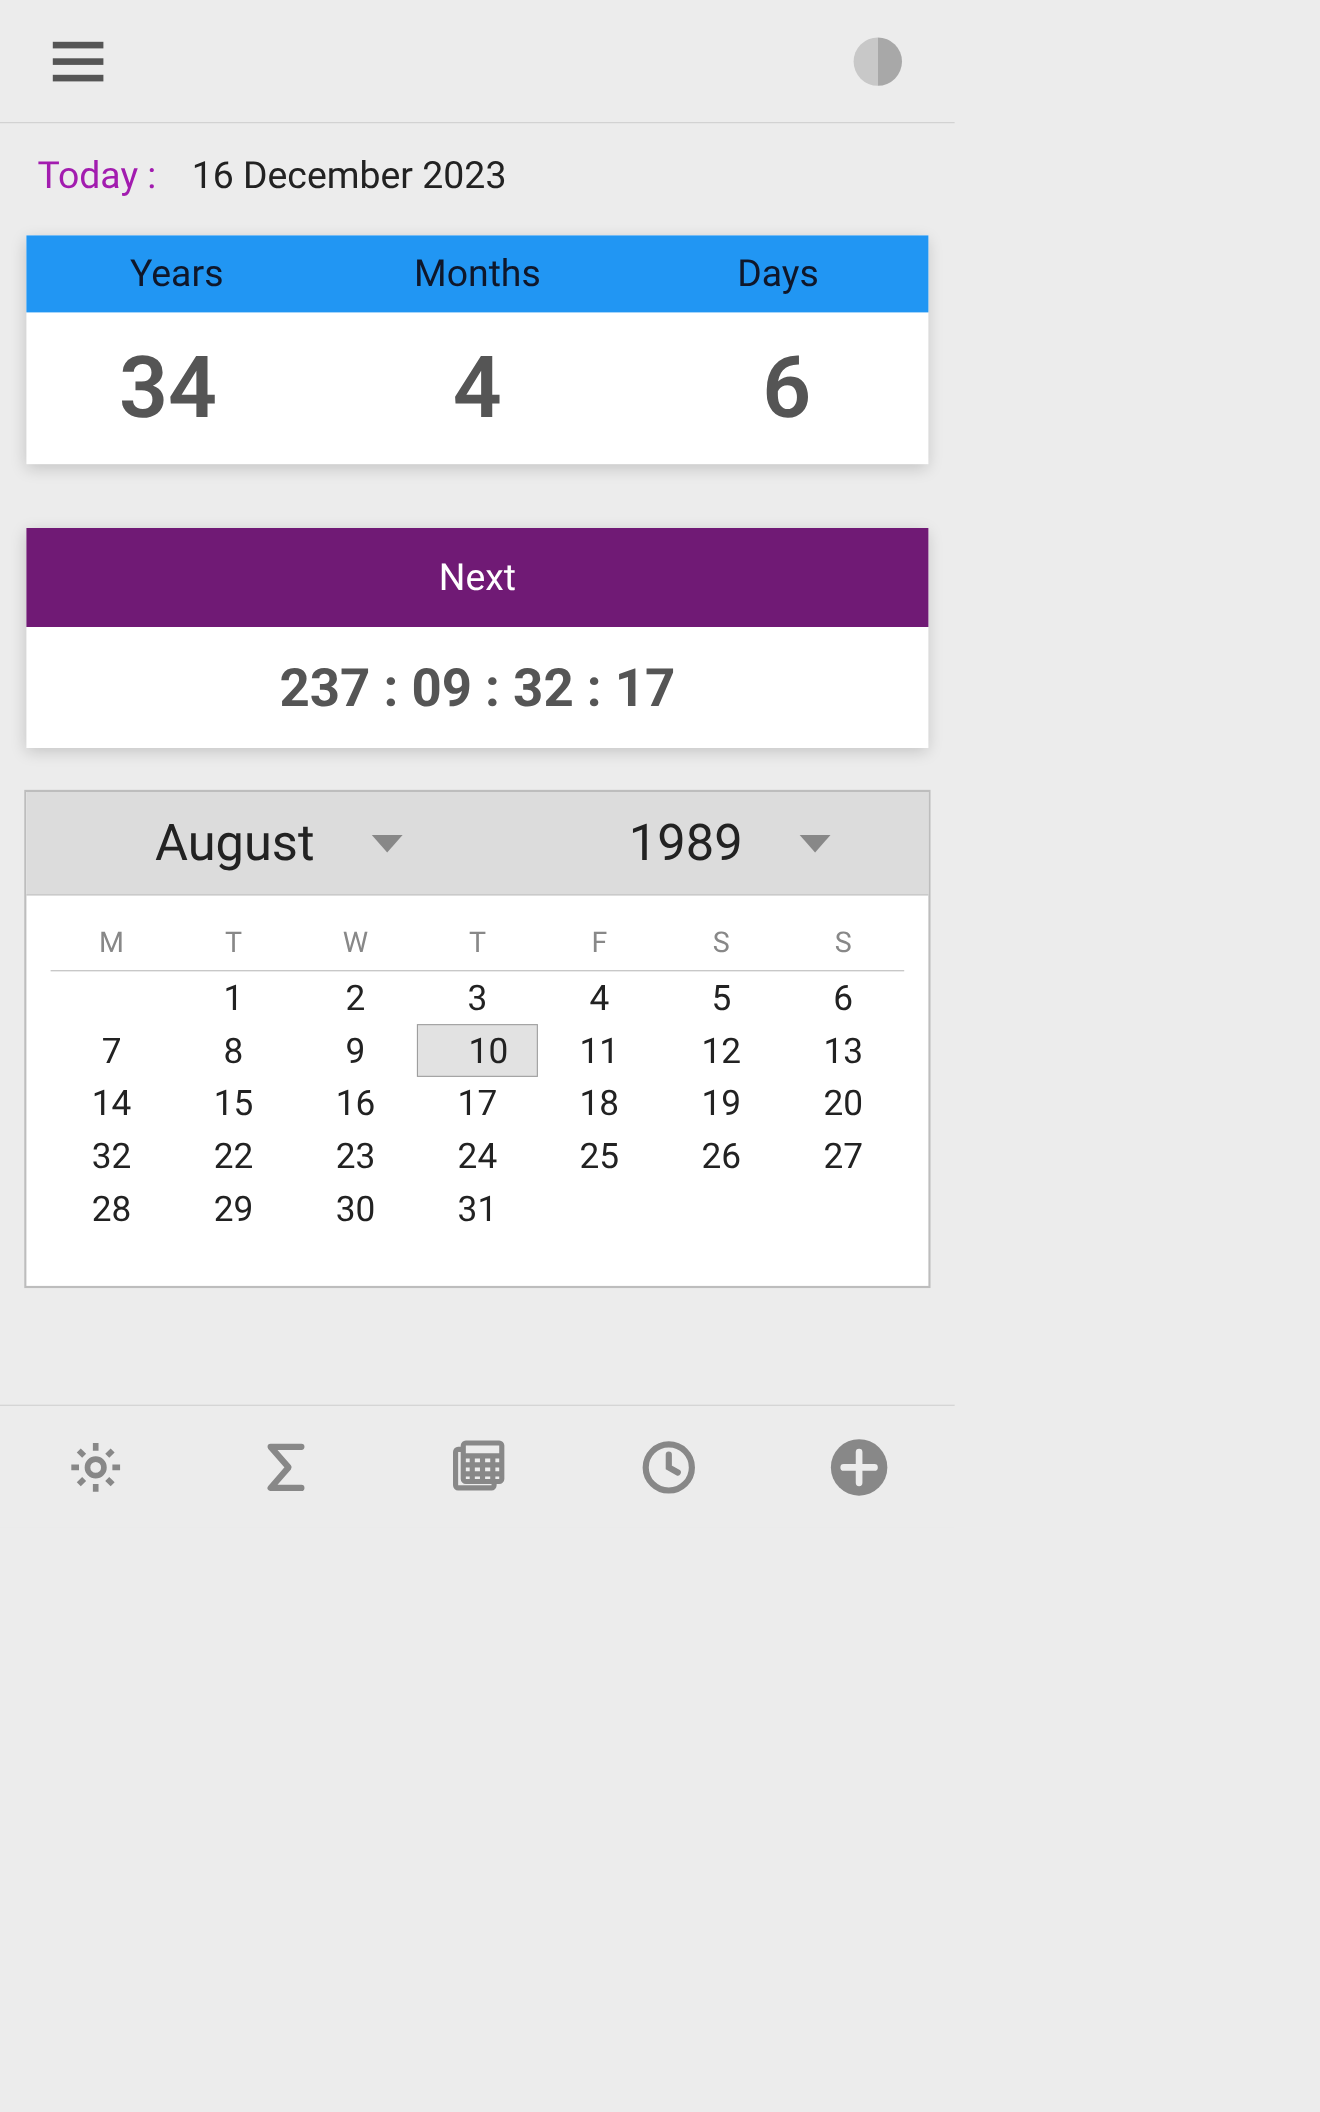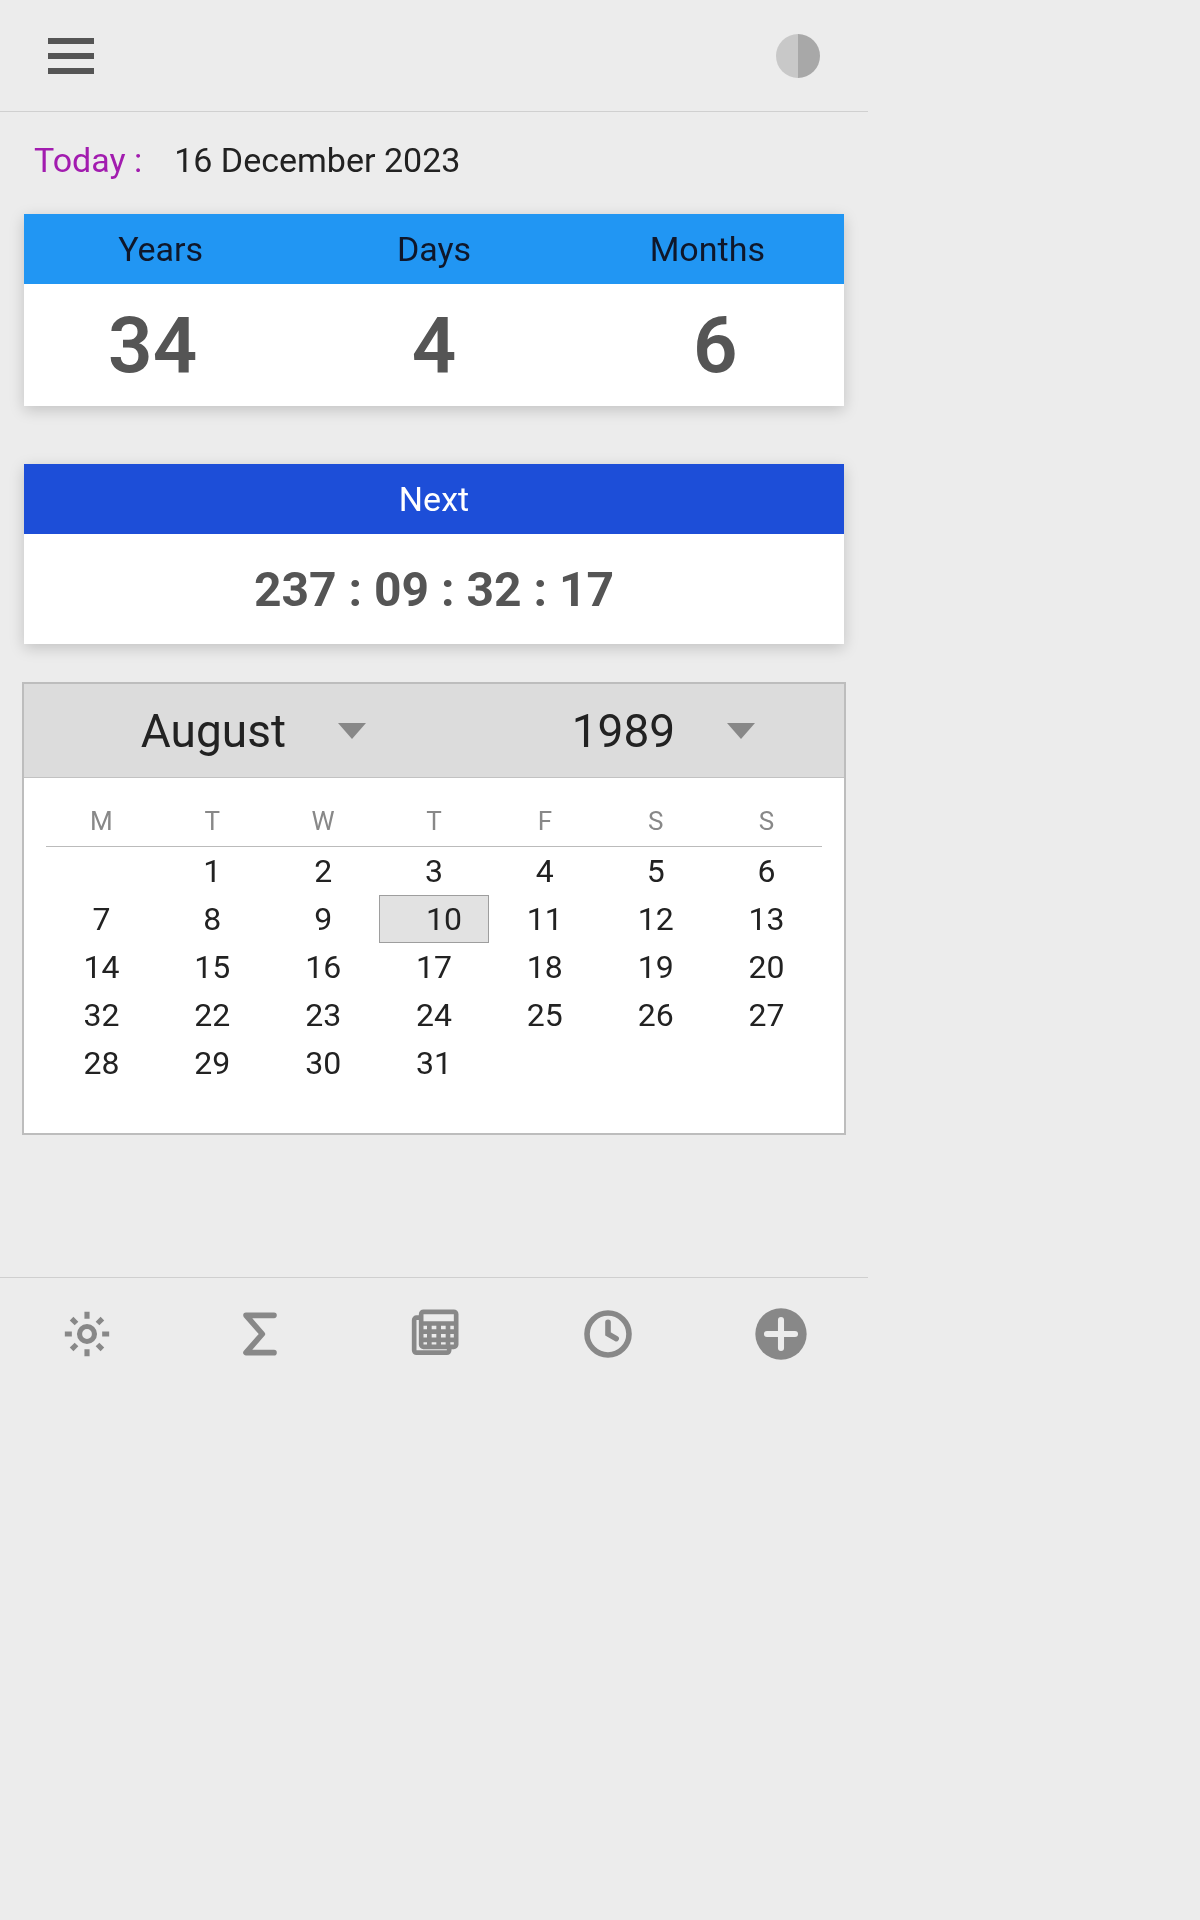--- a/index.html
+++ b/index.html
@@ -72,36 +72,36 @@
     flex: 1;
     text-align: center;
     font-size: 34px;
     color: #0f172a;
     display: flex;
     align-items: center;
     justify-content: center;
   }
   .age-values {
     display: flex;
-    height: 122px;
+    height: 138px;
     gap: 24px;
   }
   .age-values div {
     flex: 1;
     text-align: center;
     font-size: 78px;
     font-weight: 600;
     color: #555;
     display: flex;
     align-items: center;
     justify-content: center;
   }
   .next-header {
-    background: #1d4ed8;
-    height: 70px;
+    background: #701a75;
+    height: 90px;
     display: flex;
     align-items: center;
     justify-content: center;
     font-size: 34px;
     color: #fff;
   }
   .next-value {
     height: 110px;
     display: flex;
     align-items: center;
@@ -211,22 +211,22 @@
 </div>
 
 <div class="today-row">
   <span class="today-label">Today :</span>
   <span class="today-value">16 December 2023</span>
 </div>
 
 <div class="card">
   <div class="age-header">
     <div>Years</div>
+    <div>Months</div>
     <div>Days</div>
-    <div>Months</div>
   </div>
   <div class="age-values">
     <div>34</div>
     <div>4</div>
     <div>6</div>
   </div>
 </div>
 
 <div class="card" style="margin-top:58px;">
   <div class="next-header">Next</div>

